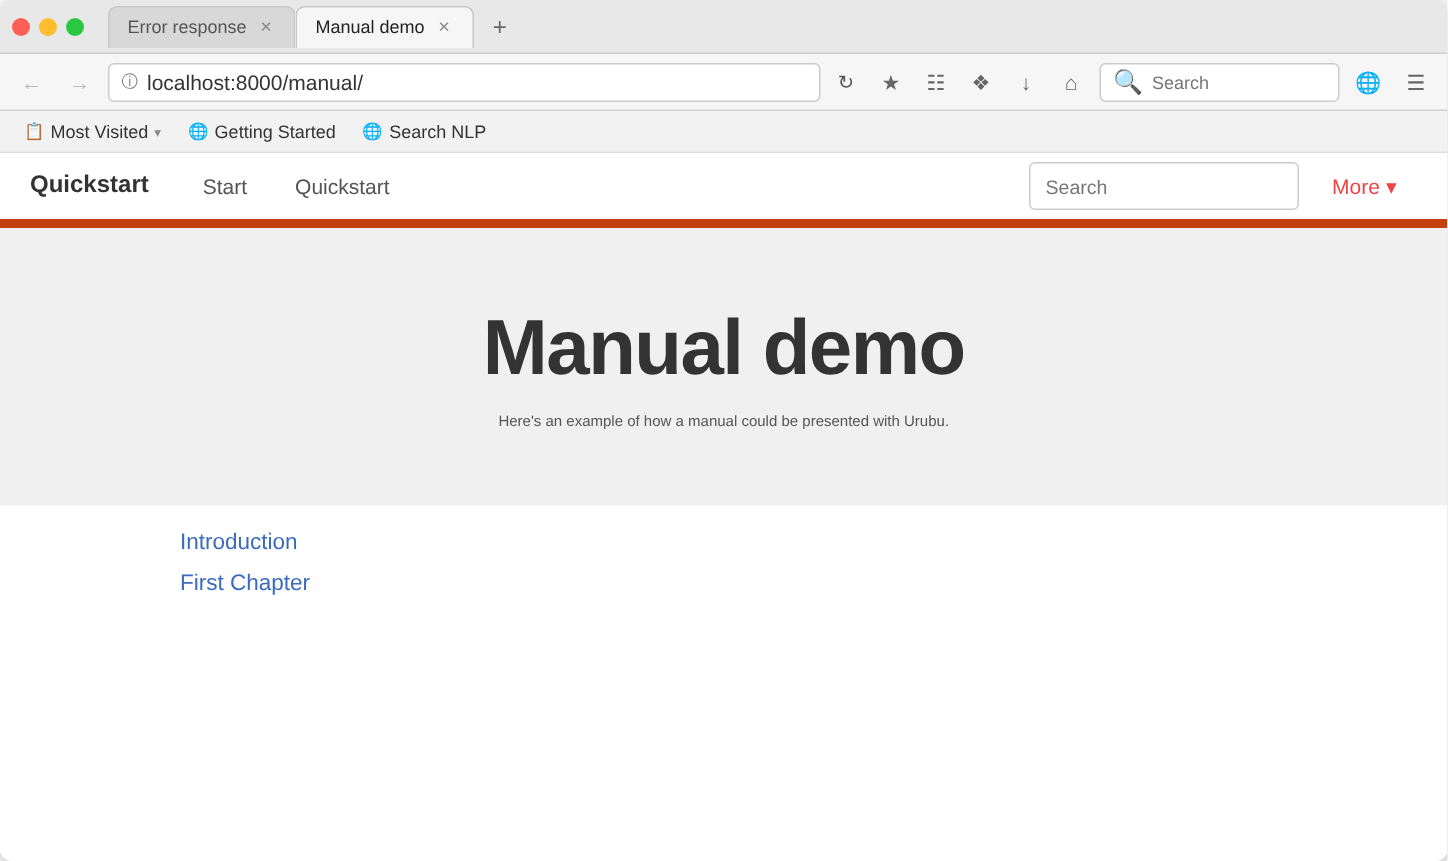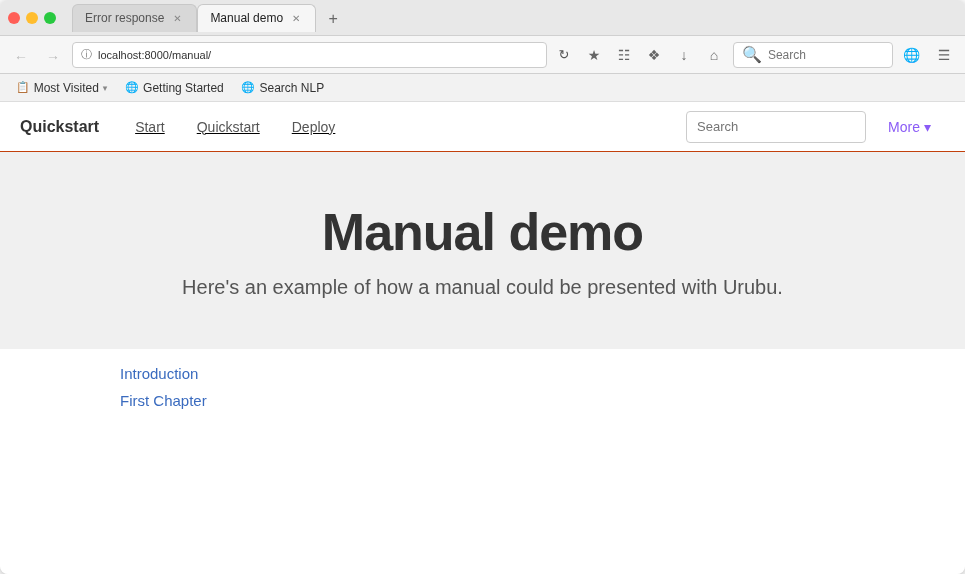--- a/index.html
+++ b/index.html
@@ -114,21 +114,21 @@
       align-items: center;
       background: #fff;
       border: 1px solid #ccc;
       border-radius: 4px;
       height: 26px;
       padding: 0 8px;
       gap: 6px;
     }
     .url-bar input {
       border: none; outline: none;
-      font-size: 11px;
+      font-size: 14px;
       color: #333;
       flex: 1;
       background: transparent;
     }
     .url-icon { font-size: 11px; color: #777; }
     .refresh-btn {
       width: 22px; height: 22px;
       display: flex; align-items: center; justify-content: center;
       cursor: pointer;
       color: #555;
@@ -197,40 +197,39 @@
       flex: 1;
       background: #fff;
       overflow-y: auto;
       display: flex;
       flex-direction: column;
     }
 
     
     .site-navbar {
       background: #fff;
-      border-bottom: 1px solid #c2410c;
+      border-bottom: 6px solid #c2410c;
       height: 50px;
       display: flex;
       align-items: center;
       padding: 0 20px;
       gap: 0;
     }
     .nav-brand {
       font-size: 16px;
       font-weight: 600;
       color: #333;
       margin-right: 20px;
       cursor: pointer;
     }
     .nav-links {
       display: flex;
       align-items: center;
       gap: 0;
       flex: 1;
-      text-decoration: underline;
     }
     .nav-link {
       padding: 0 16px;
       font-size: 14px;
       color: #555;
       cursor: pointer;
       height: 50px;
       display: flex;
       align-items: center;
     }
@@ -252,21 +251,21 @@
       color: #999;
       background: transparent;
       width: 100%;
     }
     .nav-more {
       display: flex;
       align-items: center;
       gap: 4px;
       padding: 0 14px;
       font-size: 14px;
-      color: #8b5cf6;
+      color: #ef4444;
       cursor: pointer;
       height: 50px;
     }
 
     
     .hero {
       background: #f0f0f0;
       display: flex;
       flex-direction: column;
       align-items: center;
@@ -275,21 +274,21 @@
       min-height: 180px;
     }
     .hero-title {
       font-size: 52px;
       font-weight: 700;
       color: #333;
       letter-spacing: -1px;
       margin-bottom: 14px;
     }
     .hero-subtitle {
-      font-size: 20px;
+      font-size: 10px;
       color: #555;
     }
 
     
     .content-section {
       padding: 16px 120px;
     }
     .content-link {
       display: block;
       font-size: 15px;
@@ -364,21 +363,20 @@
     </div>
   </div>
 
   <div class="page-content">
 
     <nav class="site-navbar">
       <div class="nav-brand">Quickstart</div>
       <div class="nav-links">
         <div class="nav-link">Start</div>
         <div class="nav-link">Quickstart</div>
-        <div class="nav-link">Deploy</div>
       </div>
       <div class="nav-search">
         <input type="text" placeholder="Search" style="">
       </div>
       <div class="nav-more">
         <span>More</span>
         <span>▾</span>
       </div>
     </nav>
 

